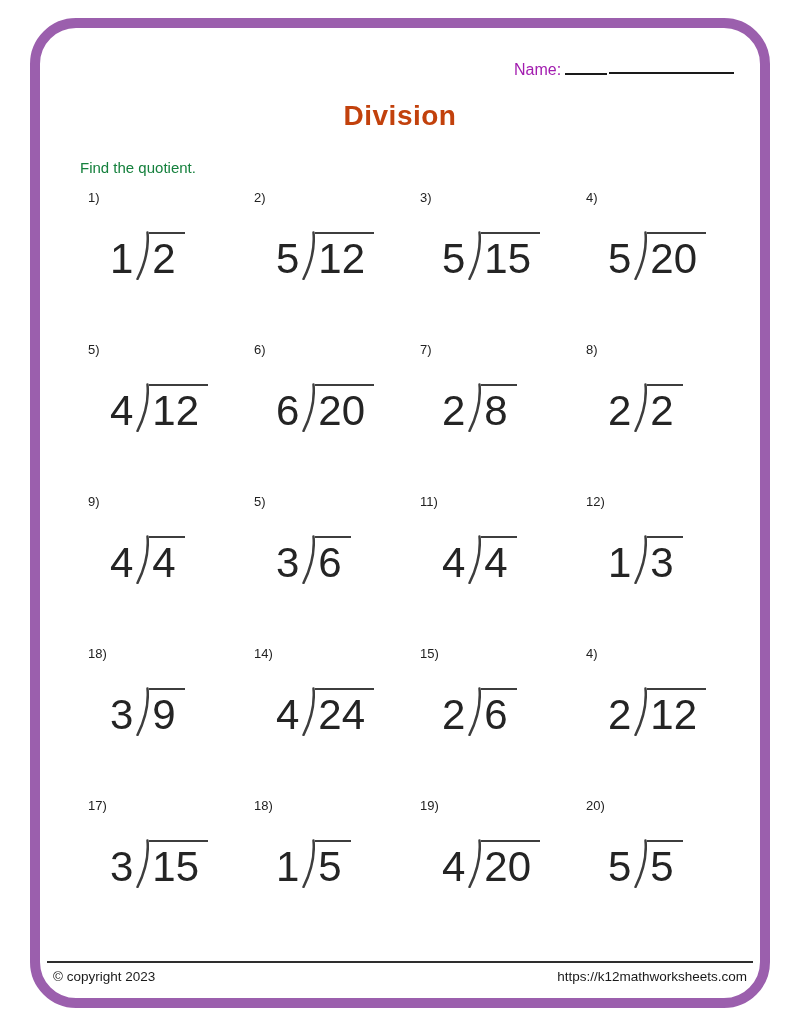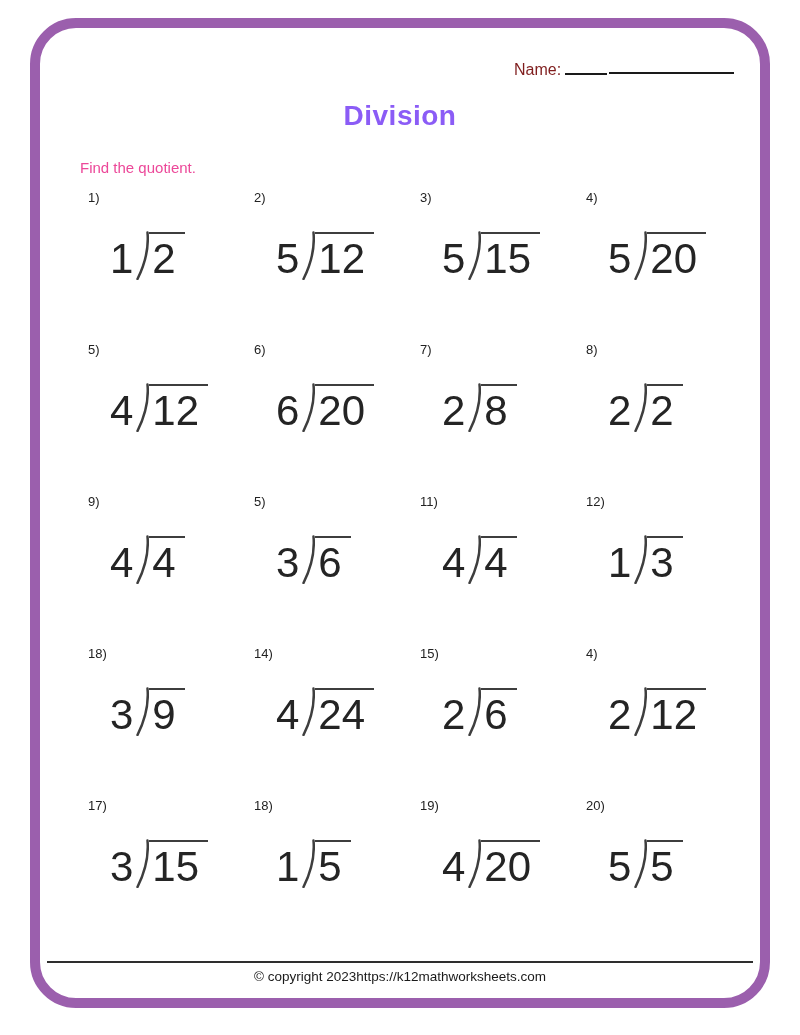--- a/index.html
+++ b/index.html
@@ -14,41 +14,41 @@
     position: absolute; left: 30px; top: 18px;
     width: 740px; height: 990px;
     box-sizing: border-box;
     border: 10px solid #9b5fad;
     border-radius: 46px;
     background: transparent;
   }
 
   .name-row {
     position: absolute; top: 59px; left: 514px;
-    font-size: 16px; color: #7f1d1d;
+    font-size: 16px; color: #a21caf;
     white-space: nowrap;
   }
   .name-row .blank {
     display: inline-block; height: 14px;
     border-bottom: 2px solid #1a1a1a;
     vertical-align: baseline;
   }
   .name-row .blank.seg1 { width: 42px; margin-left: 4px; }
   .name-row .blank.seg2 { width: 125px; margin-left: 2px; position: relative; top: -1px; }
 
   .title {
     position: absolute; top: 100px; left: 0; width: 800px;
     text-align: center;
-    font-size: 28px; font-weight: bold; color: #8b5cf6;
+    font-size: 28px; font-weight: bold; color: #c2410c;
     letter-spacing: 0.5px;
   }
 
   .instruction {
     position: absolute; top: 159px; left: 80px;
-    font-size: 15px; color: #ec4899;
+    font-size: 15px; color: #15803d;
   }
 
   .grid {
     position: absolute; left: 86px; top: 190px; width: 664px;
     display: grid;
     grid-template-columns: repeat(4, 1fr);
     grid-auto-rows: 152px;
   }
   .cell { position: relative; }
   .pnum { font-size: 13px; color: #222222; margin-left: 2px; line-height: 15px; }
@@ -65,21 +65,21 @@
     padding: 4px 9px 0 3px;
   }
 
   .footer-line {
     position: absolute; left: 47px; top: 961px; width: 706px;
     border-top: 2px solid #2e2e2e;
   }
   .footer {
     position: absolute; left: 47px; top: 969px; width: 706px;
     box-sizing: border-box; padding: 0 6px;
-    display: flex; justify-content: center; align-items: baseline;
+    display: flex; justify-content: space-between; align-items: baseline;
     font-size: 13.5px; color: #1a1a1a;
   }
 </style>
 </head>
 <body>
 
 <div class="sheet">
   <div class="frame" style="border-color: rgb(155, 95, 173);"></div>
 
   <div class="name-row">

